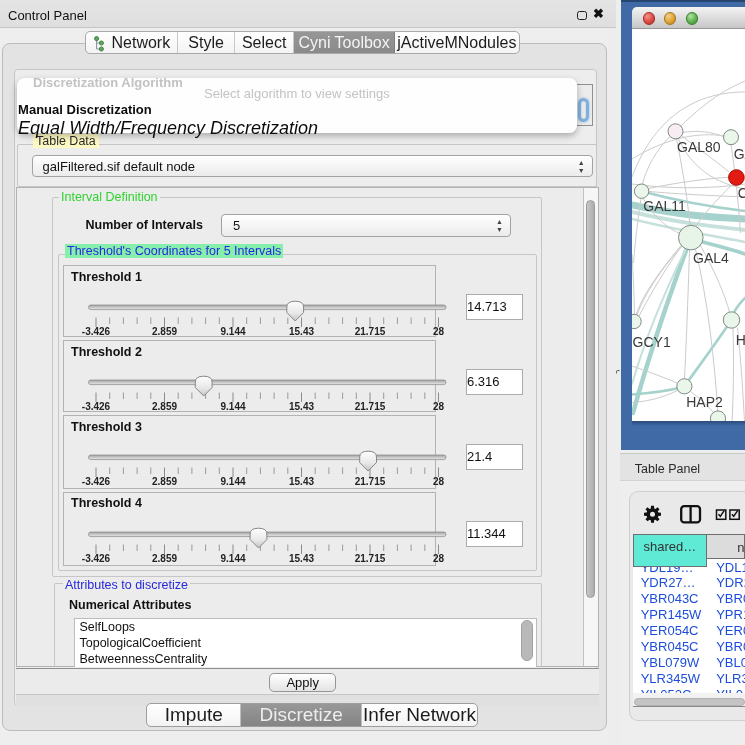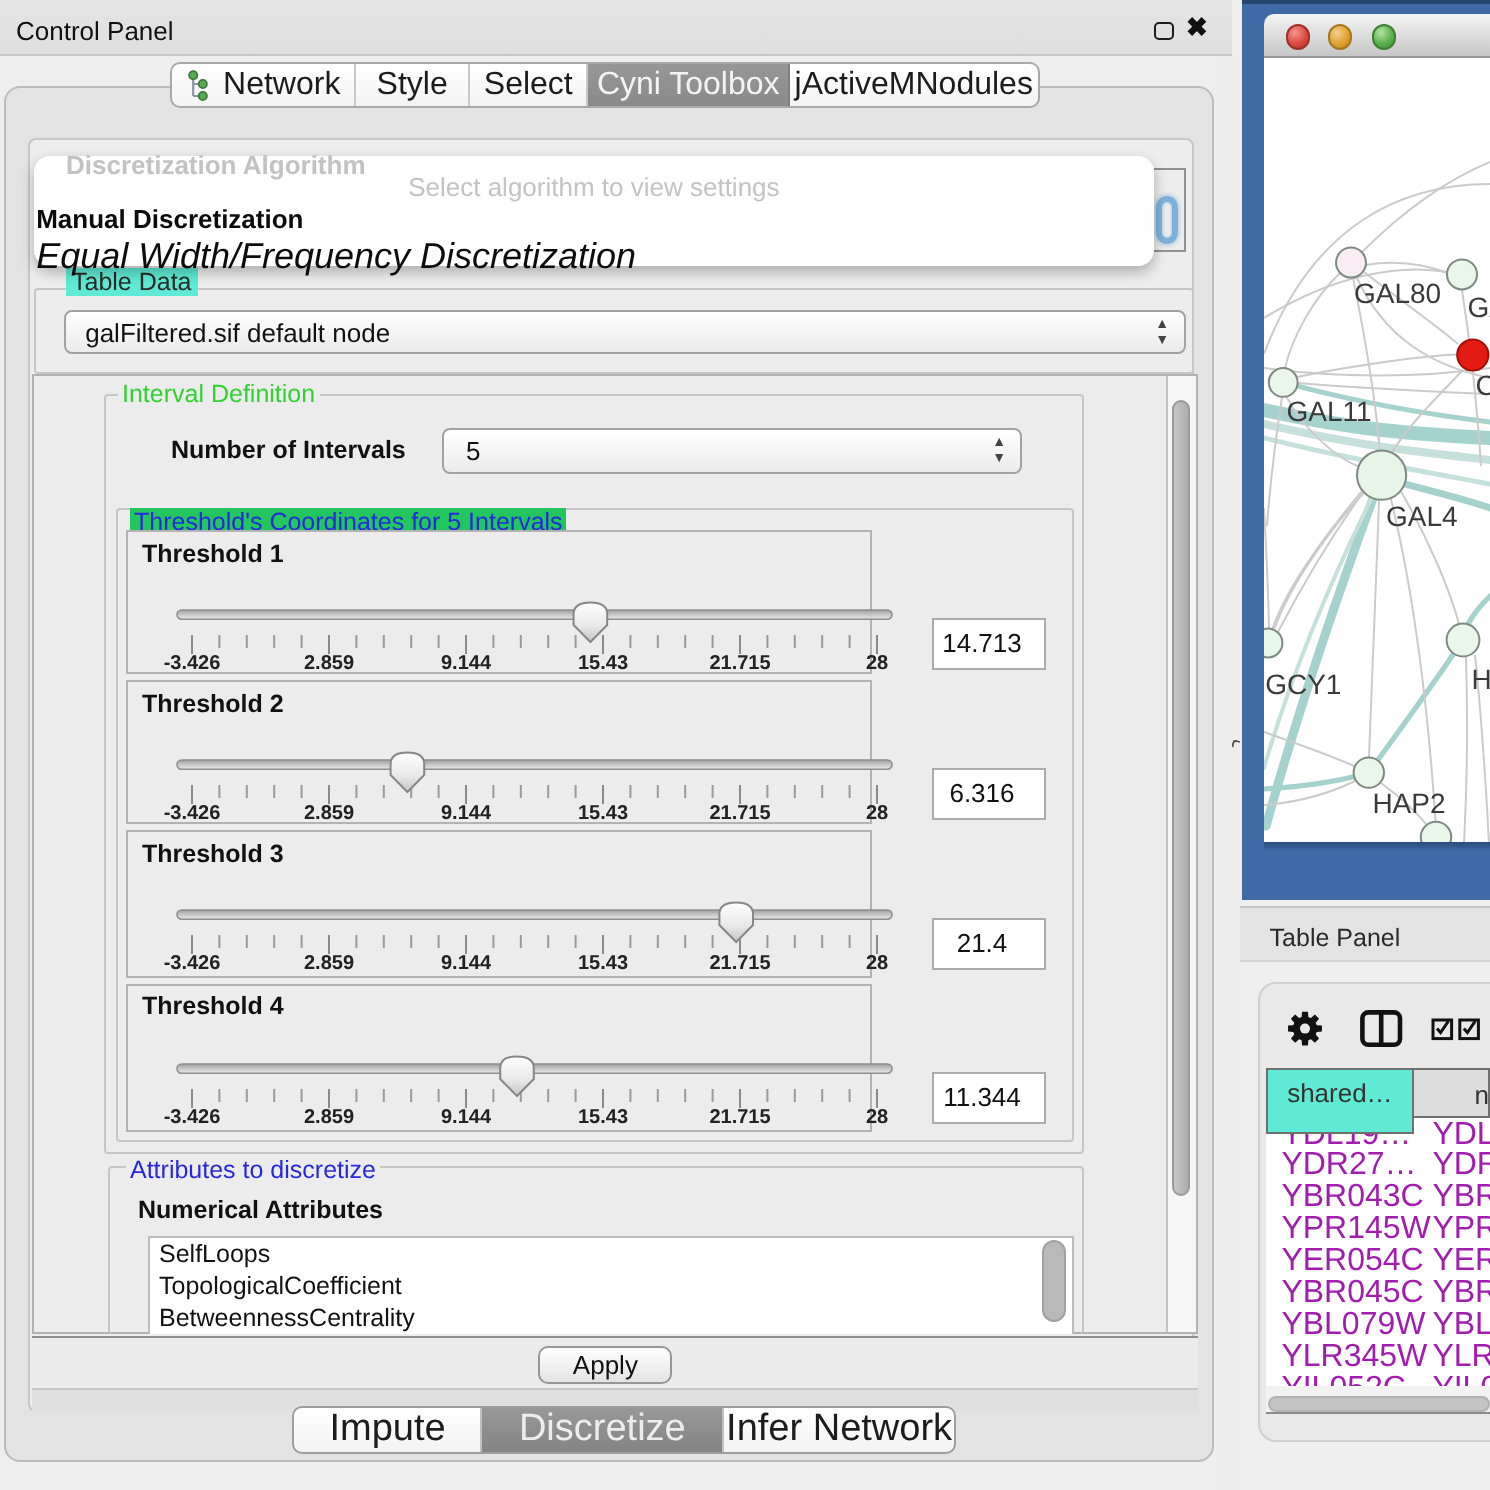--- a/index.html
+++ b/index.html
@@ -39,21 +39,21 @@
 
 #scrollpane { position:absolute; left:15.5px; top:187px; width:583px; height:480px;
   background:#ececec; border:1px solid #b2b2b2; }
 #vtrack { position:absolute; left:582.5px; top:188px; width:15.5px; height:478px; background:#f6f6f6; border-left:1px solid #c2c2c2; }
 #vthumb { position:absolute; left:585.5px; top:200px; width:9.5px; height:398px; background:linear-gradient(90deg,#c6c6c6,#adadad); border:1px solid #9a9a9a; border-radius:5.5px; }
 
 
 .tpanel { position:absolute; left:63px; width:373px; height:71.5px; border:1px solid #b3b3b3; background:#ececec; }
 .ttitle { position:absolute; left:7px; top:3.5px; font-size:12.5px; font-weight:bold; color:#111; }
 .tval { position:absolute; left:402px; top:28px; width:57px; height:26px; background:#fff; border:1px solid #ababab;
-  font-size:13px; color:#111; line-height:24px; text-align:center; padding-right:7px;margin-top:15px; }
+  font-size:13px; color:#111; line-height:24px; text-align:left; padding-right:7px; }
 
 
 #attrlist { position:absolute; left:73.5px; top:617.5px; width:463.5px; height:49.5px; background:#fff; border:1px solid #bcbcbc; border-bottom:none;
   font-size:12.5px; color:#111; }
 #attrlist div { padding-left:5px; height:16.2px; line-height:16.2px; }
 #lthumb { position:absolute; left:521px; top:620px; width:12px; height:41px; background:#b9b9b9; border:1px solid #a2a2a2; border-radius:6px; }
 
 
 #applystrip { position:absolute; left:15.5px; top:667.5px; width:583px; height:27px; background:#ebebeb; border-top:1px solid #8f8f8f; border-bottom:1px solid #c6c6c6; }
 #applybtn { position:absolute; left:269.4px; top:672.5px; width:66.6px; height:19.5px; background:linear-gradient(#ffffff,#e3e3e3);
@@ -89,21 +89,21 @@
 #tpstrip { position:absolute; left:619.5px; top:452.8px; width:125.5px; height:28.4px; background:#e3e3e3;
   border-top:1px solid #c9c9c9; border-bottom:1px solid #d2d2d2; }
 #tpstrip .t { position:absolute; left:15.3px; top:8.5px; font-size:12.5px; color:#2a2a2a; }
 #tablebox { position:absolute; left:629px; top:490.7px; width:120px; height:230.3px; background:#e9e9e9;
   border:1px solid #cfcfcf; border-radius:9px 0 0 9px; border-right:none; }
 #tablewrap { position:absolute; left:632.7px; top:534px; width:112.3px; height:159.4px; background:#fff; overflow:hidden; }
 .th1 { position:absolute; left:0; top:0; width:74.5px; height:33px; background:#5eead4; border:1px solid #6f6f6f;
   font-size:13px; color:#333; text-align:center; line-height:24px; }
 .th2 { position:absolute; left:74.5px; top:0; width:37.8px; height:24.6px; background:#dcdcdc; border:1px solid #6f6f6f; border-left:none;
   font-size:13px; color:#333; }
-.trow { position:absolute; left:0; width:89px; height:15.9px; font-size:16px; color:#a21caf; line-height:15.9px; }
+.trow { position:absolute; left:0; width:89px; height:15.9px; font-size:13px; color:#1d4ed8; line-height:15.9px; }
 .trow .c1 { position:absolute; left:8px; }
 .trow .c2 { position:absolute; left:83.5px; }
 #hscroll { position:absolute; left:632.7px; top:693.4px; width:112.3px; height:13.6px; background:#f2f2f2; border-bottom:1px solid #8a8a8a; }
 #hthumb { position:absolute; left:634.2px; top:697.5px; width:110.8px; height:8.3px; background:#c4c4c4; border:1px solid #b2b2b2; border-radius:4.5px; }
 </style></head>
 <body>
 <div id="page">
 
 <div id="outerpanel"></div>
 <div id="innerpanel"></div>
@@ -124,41 +124,41 @@
   <div class="seg" style="width:59.8px">Select</div>
   <div class="seg sel" style="width:100.7px">Cyni Toolbox</div>
   <div class="seg" style="width:124.7px;border-right:none">jActiveMNodules</div>
 </div>
 
 <div class="glabel" style="left:33px;top:75px;color:#c2c2c2;font-size:13px;font-weight:bold;z-index:5">Discretization Algorithm</div>
 <div class="abs" style="left:577px;top:83.5px;width:16px;height:42.5px;border:1px solid #909090;border-left:none;background:#ececec"></div>
 <div class="abs" style="left:578px;top:97.5px;width:11px;height:24px;border:3px solid #7fb0dc;border-radius:6px;box-shadow:0 0 2.5px #8ab6de, inset 0 0 1.5px #8ab6de"></div>
 
 <div class="group" style="left:17px;top:144px;width:580px;height:43px"></div>
-<div class="glabel" style="left:33px;top:134px;color:#2a2a2a;background:#5eead4;padding:0 3px">Table Data</div>
+<div class="glabel" style="left:33px;top:134px;color:#2a2a2a;background:#fef9c3;padding:0 3px">Table Data</div>
 <div class="combo" style="left:31.6px;top:154.5px;width:561px;height:22.5px">
   <span class="txt">galFiltered.sif default node</span>
   <span class="stp">▲<br>▼</span>
 </div>
 
 <div id="scrollpane"></div>
 <div id="vtrack"></div>
 <div id="vthumb"></div>
 
 <div class="group" style="left:52px;top:196.5px;width:489.5px;height:380.5px"></div>
 <div class="glabel" style="left:59px;top:190px;color:#2fd22f;background:#ececec;padding:0 2px">Interval Definition</div>
 
 <div class="glabel" style="left:85.5px;top:217.5px;color:#111;font-weight:bold">Number of Intervals</div>
 <div class="combo" style="left:221px;top:214px;width:290px;height:23px">
   <span class="txt" style="left:11px">5</span>
   <span class="stp">▲<br>▼</span>
 </div>
 
 <div class="group" style="left:58px;top:253.5px;width:478.5px;height:317.5px"></div>
-<div class="glabel" style="left:65px;top:254px;color:#2727e0;background:#22c55e;padding:0 2px">Threshold's Coordinates for 5 Intervals</div>
+<div class="glabel" style="left:65px;top:244px;color:#2727e0;background:#86efac;padding:0 2px">Threshold's Coordinates for 5 Intervals</div>
 
 <div class="tpanel" style="top:265px;height:71.5px">
 <div class="ttitle">Threshold 1</div>
 <svg width="467" height="71" viewBox="0 0 467 71" style="position:absolute;left:0;top:0">
 <defs>
 <linearGradient id="trk292" x1="0" y1="0" x2="0" y2="1">
 <stop offset="0" stop-color="#9f9f9f"></stop>
             <stop offset="0.5" stop-color="#c6c6c6"></stop>
             <stop offset="1" stop-color="#e8e8e8"></stop>
           </linearGradient>

